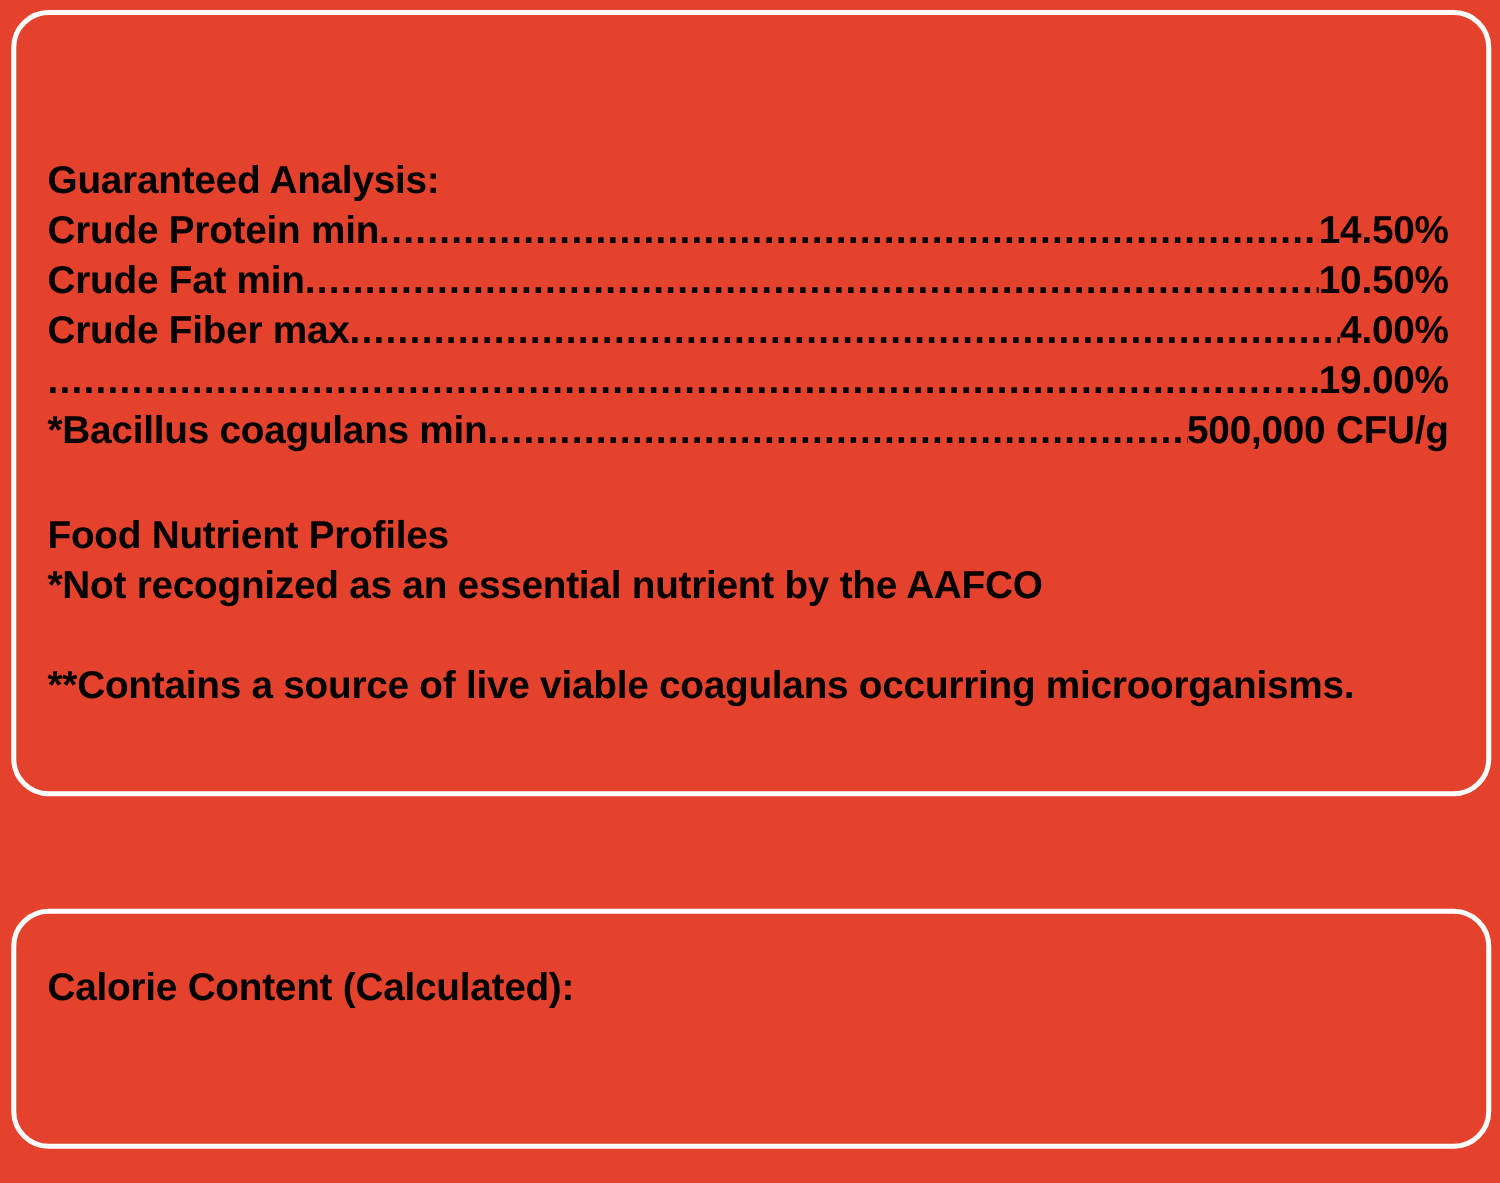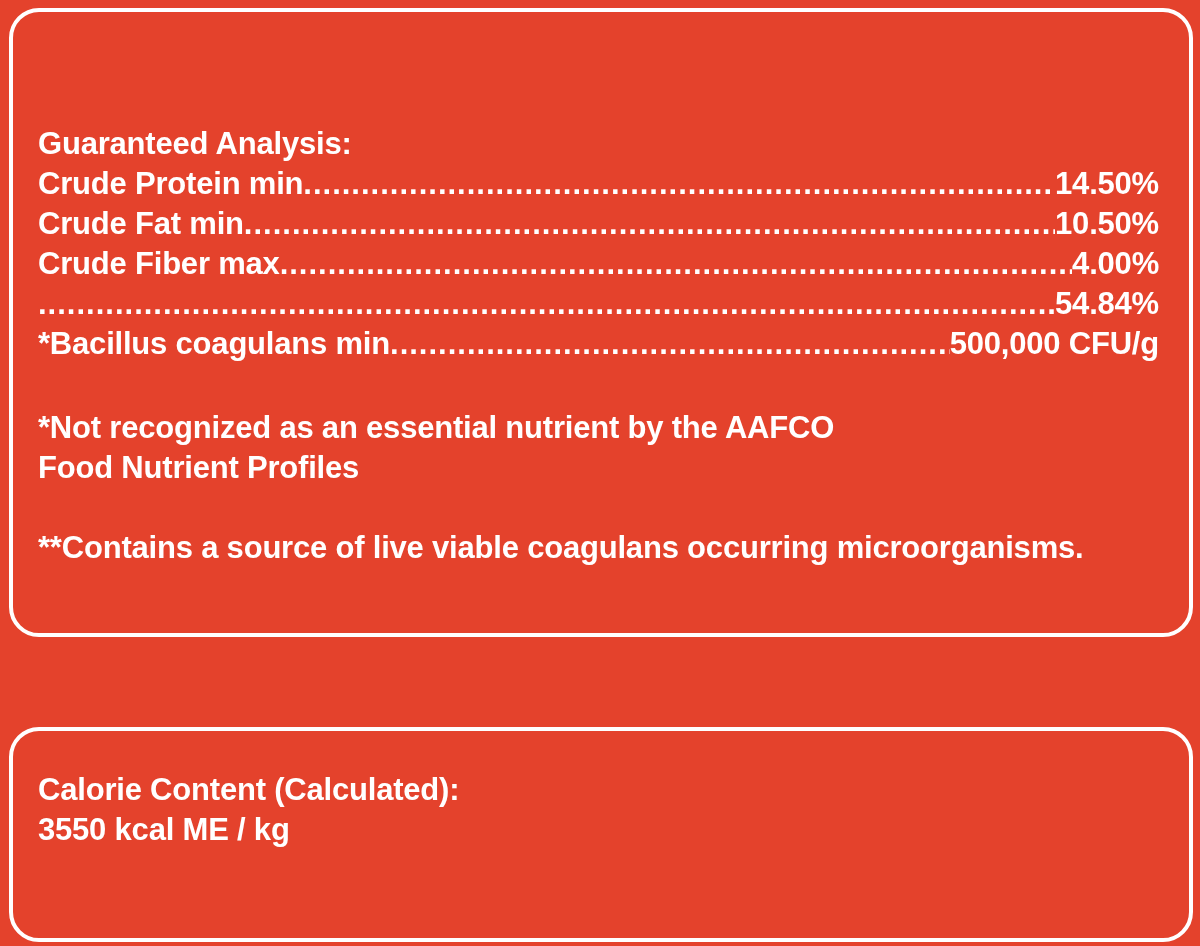--- a/index.html
+++ b/index.html
@@ -14,34 +14,34 @@
     overflow: hidden;
     position: relative;
   }
   .panel {
     position: absolute;
     left: 9px;
     width: 1184px;
     border: 4px solid #ffffff;
     border-radius: 30px;
     box-sizing: border-box;
-    color: #ffffff;
+    color: #000000;
     font-weight: bold;
     font-size: 31px;
     line-height: 40px;
     letter-spacing: -0.2px;
   }
   .panel-top {
     top: 8px;
     height: 629px;
     padding: 112px 30px 0 25px;
   }
   .panel-bottom {
     top: 727px;
-    height: 215px;
+    height: 192px;
     padding: 39px 30px 0 25px;
   }
   .line {
     white-space: nowrap;
   }
   .ga-row {
     display: flex;
     align-items: baseline;
     white-space: nowrap;
     justify-content: space-between;
@@ -75,34 +75,33 @@
       <span class="ga-leader">........................................................................................................................................................................................................</span>
       <span class="ga-value">10.50%</span>
   </div>
   <div class="ga-row">
     <span class="ga-name">Crude Fiber max</span>
       <span class="ga-leader">........................................................................................................................................................................................................</span>
       <span class="ga-value">4.00%</span>
   </div>
   <div class="ga-row">
       <span class="ga-leader">........................................................................................................................................................................................................</span>
-      <span class="ga-value">54.84%</span>
+      <span class="ga-value">19.00%</span>
   </div>
   <div class="ga-row">
     <span class="ga-name">*Bacillus coagulans min</span>
       <span class="ga-leader">........................................................................................................................................................................................................</span>
       <span class="ga-value">500,000 CFU/g</span>
   </div>
 
   <div class="spacer-44"></div>
 
+  <div class="line">Food Nutrient Profiles</div>
   <div class="line">*Not recognized as an essential nutrient by the AAFCO</div>
-  <div class="line">Food Nutrient Profiles</div>
 
   <div class="spacer-40"></div>
 
   <div class="line">**Contains a source of live viable coagulans occurring microorganisms.</div>
 </div>
 
 <div class="panel panel-bottom">
   <div class="line">Calorie Content (Calculated):</div>
-  <div class="line">3550 kcal ME / kg</div>
 </div>
 
 </body></html>

